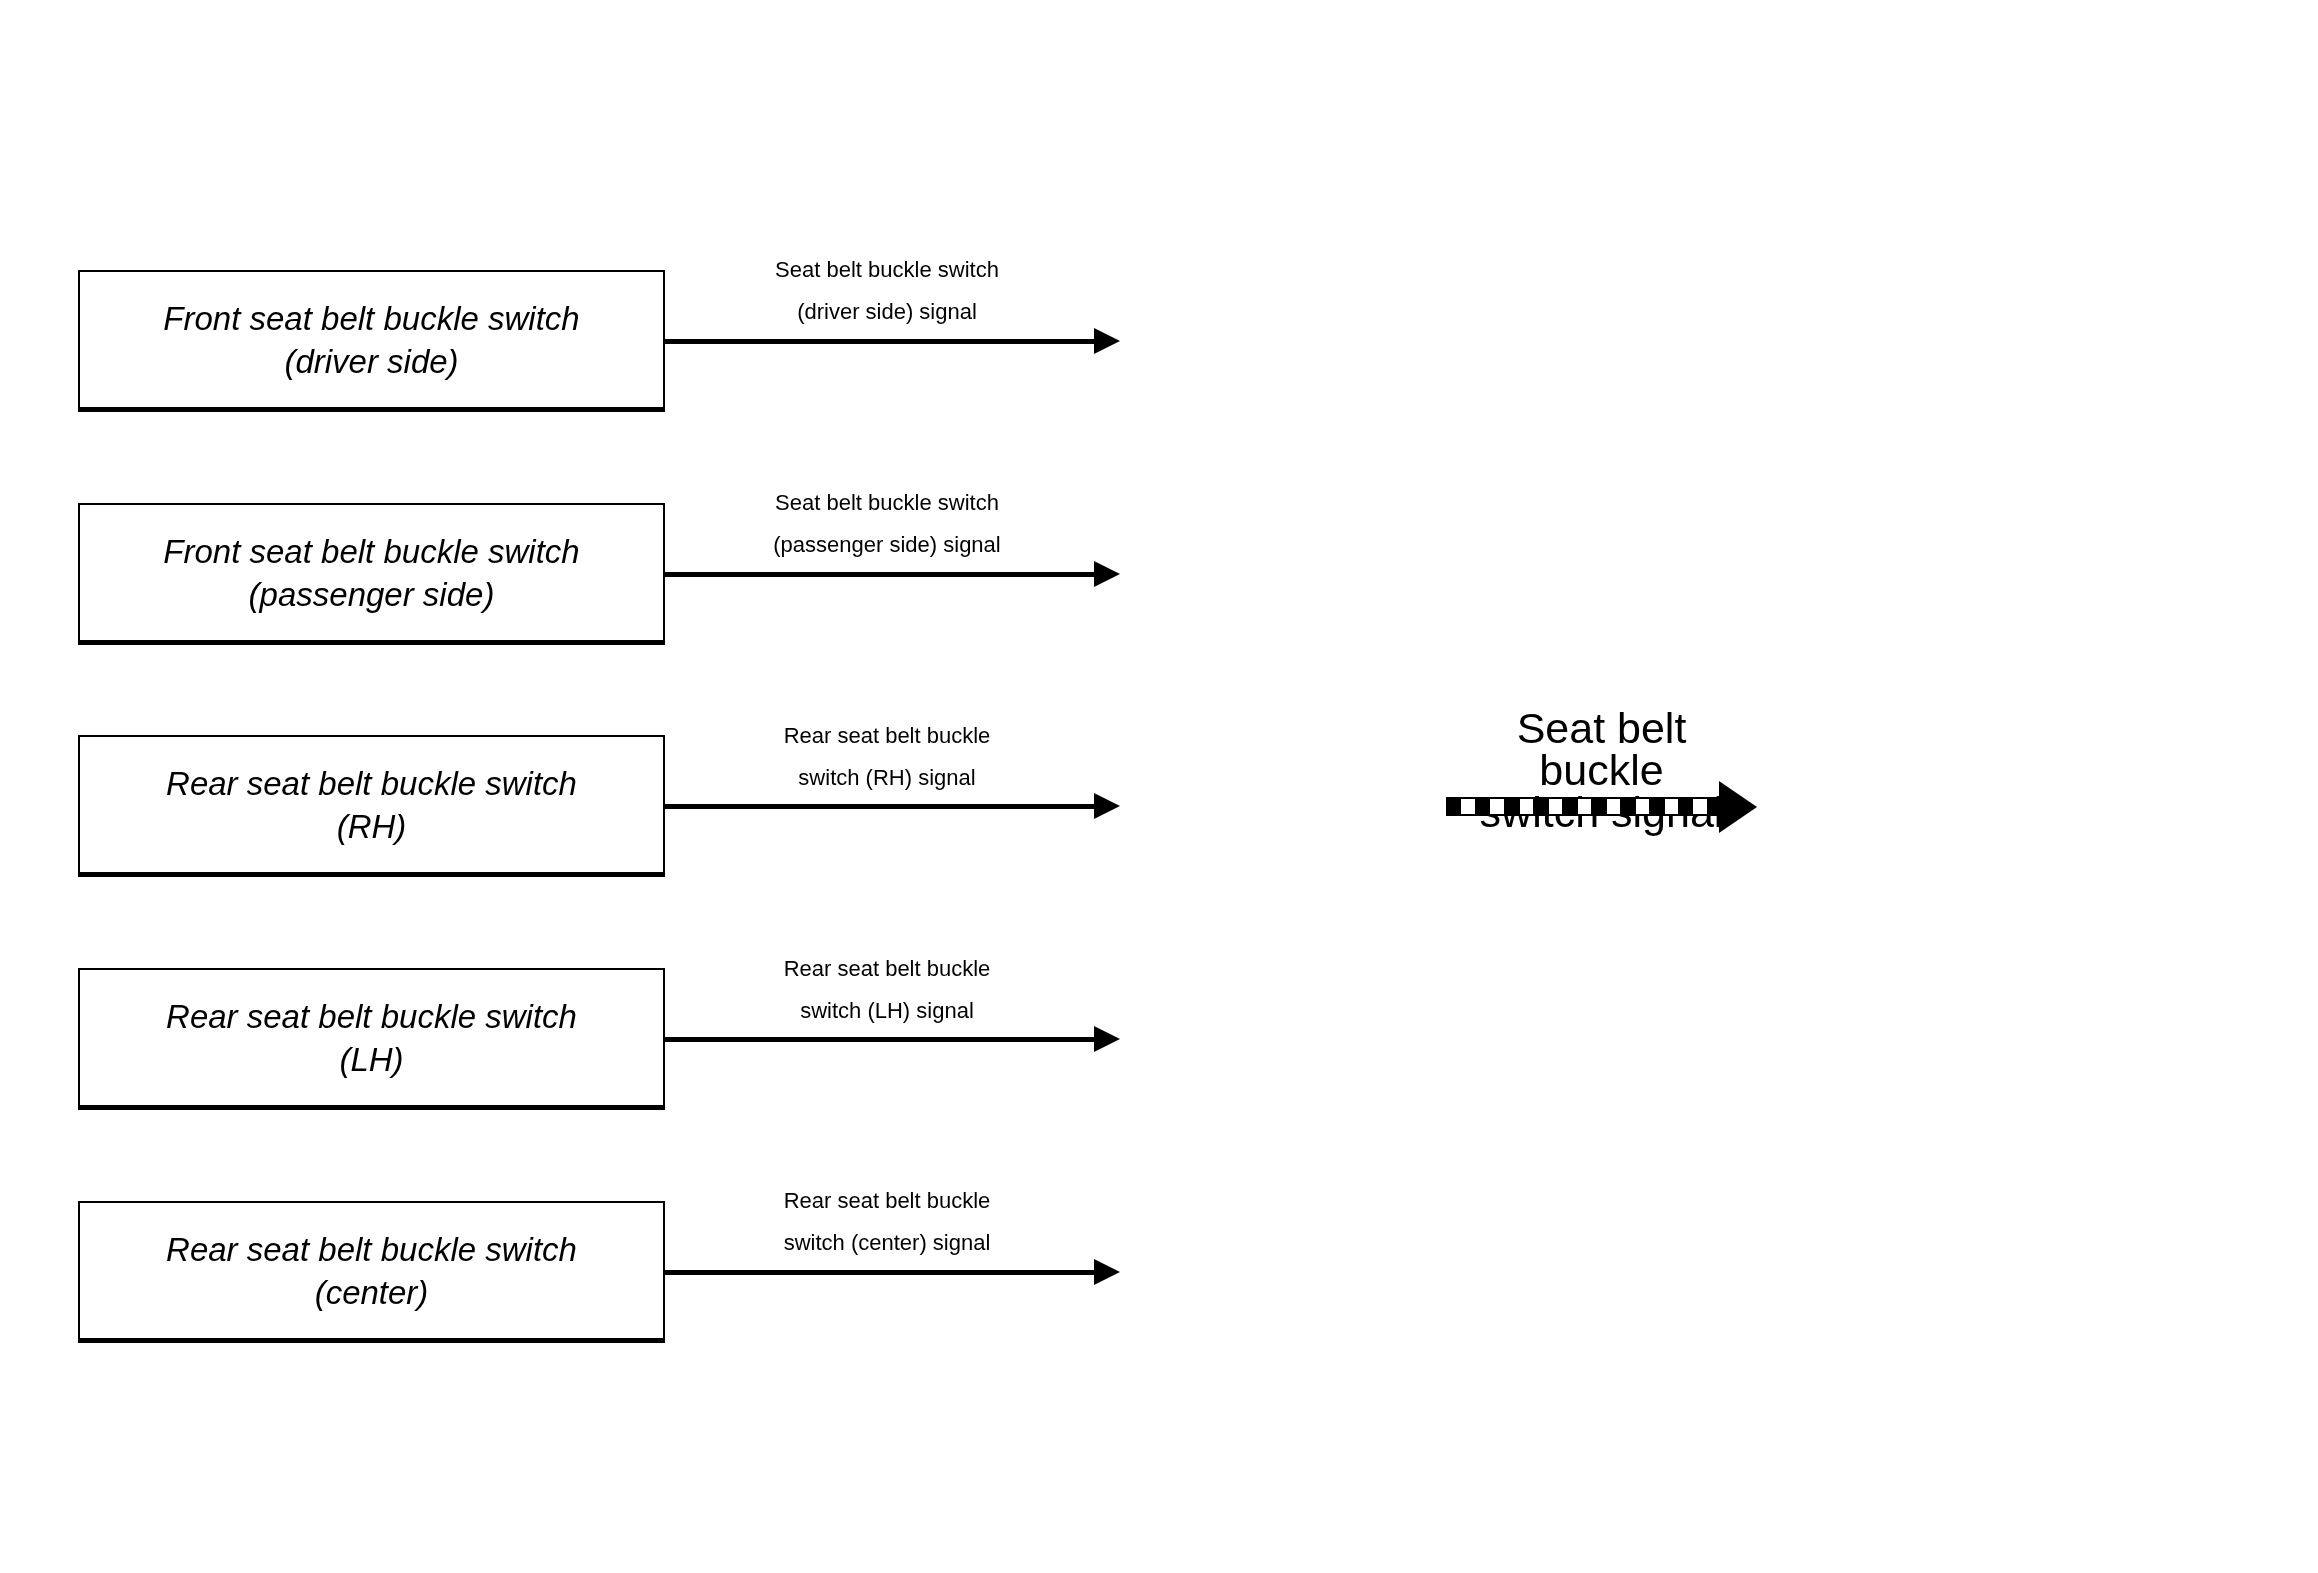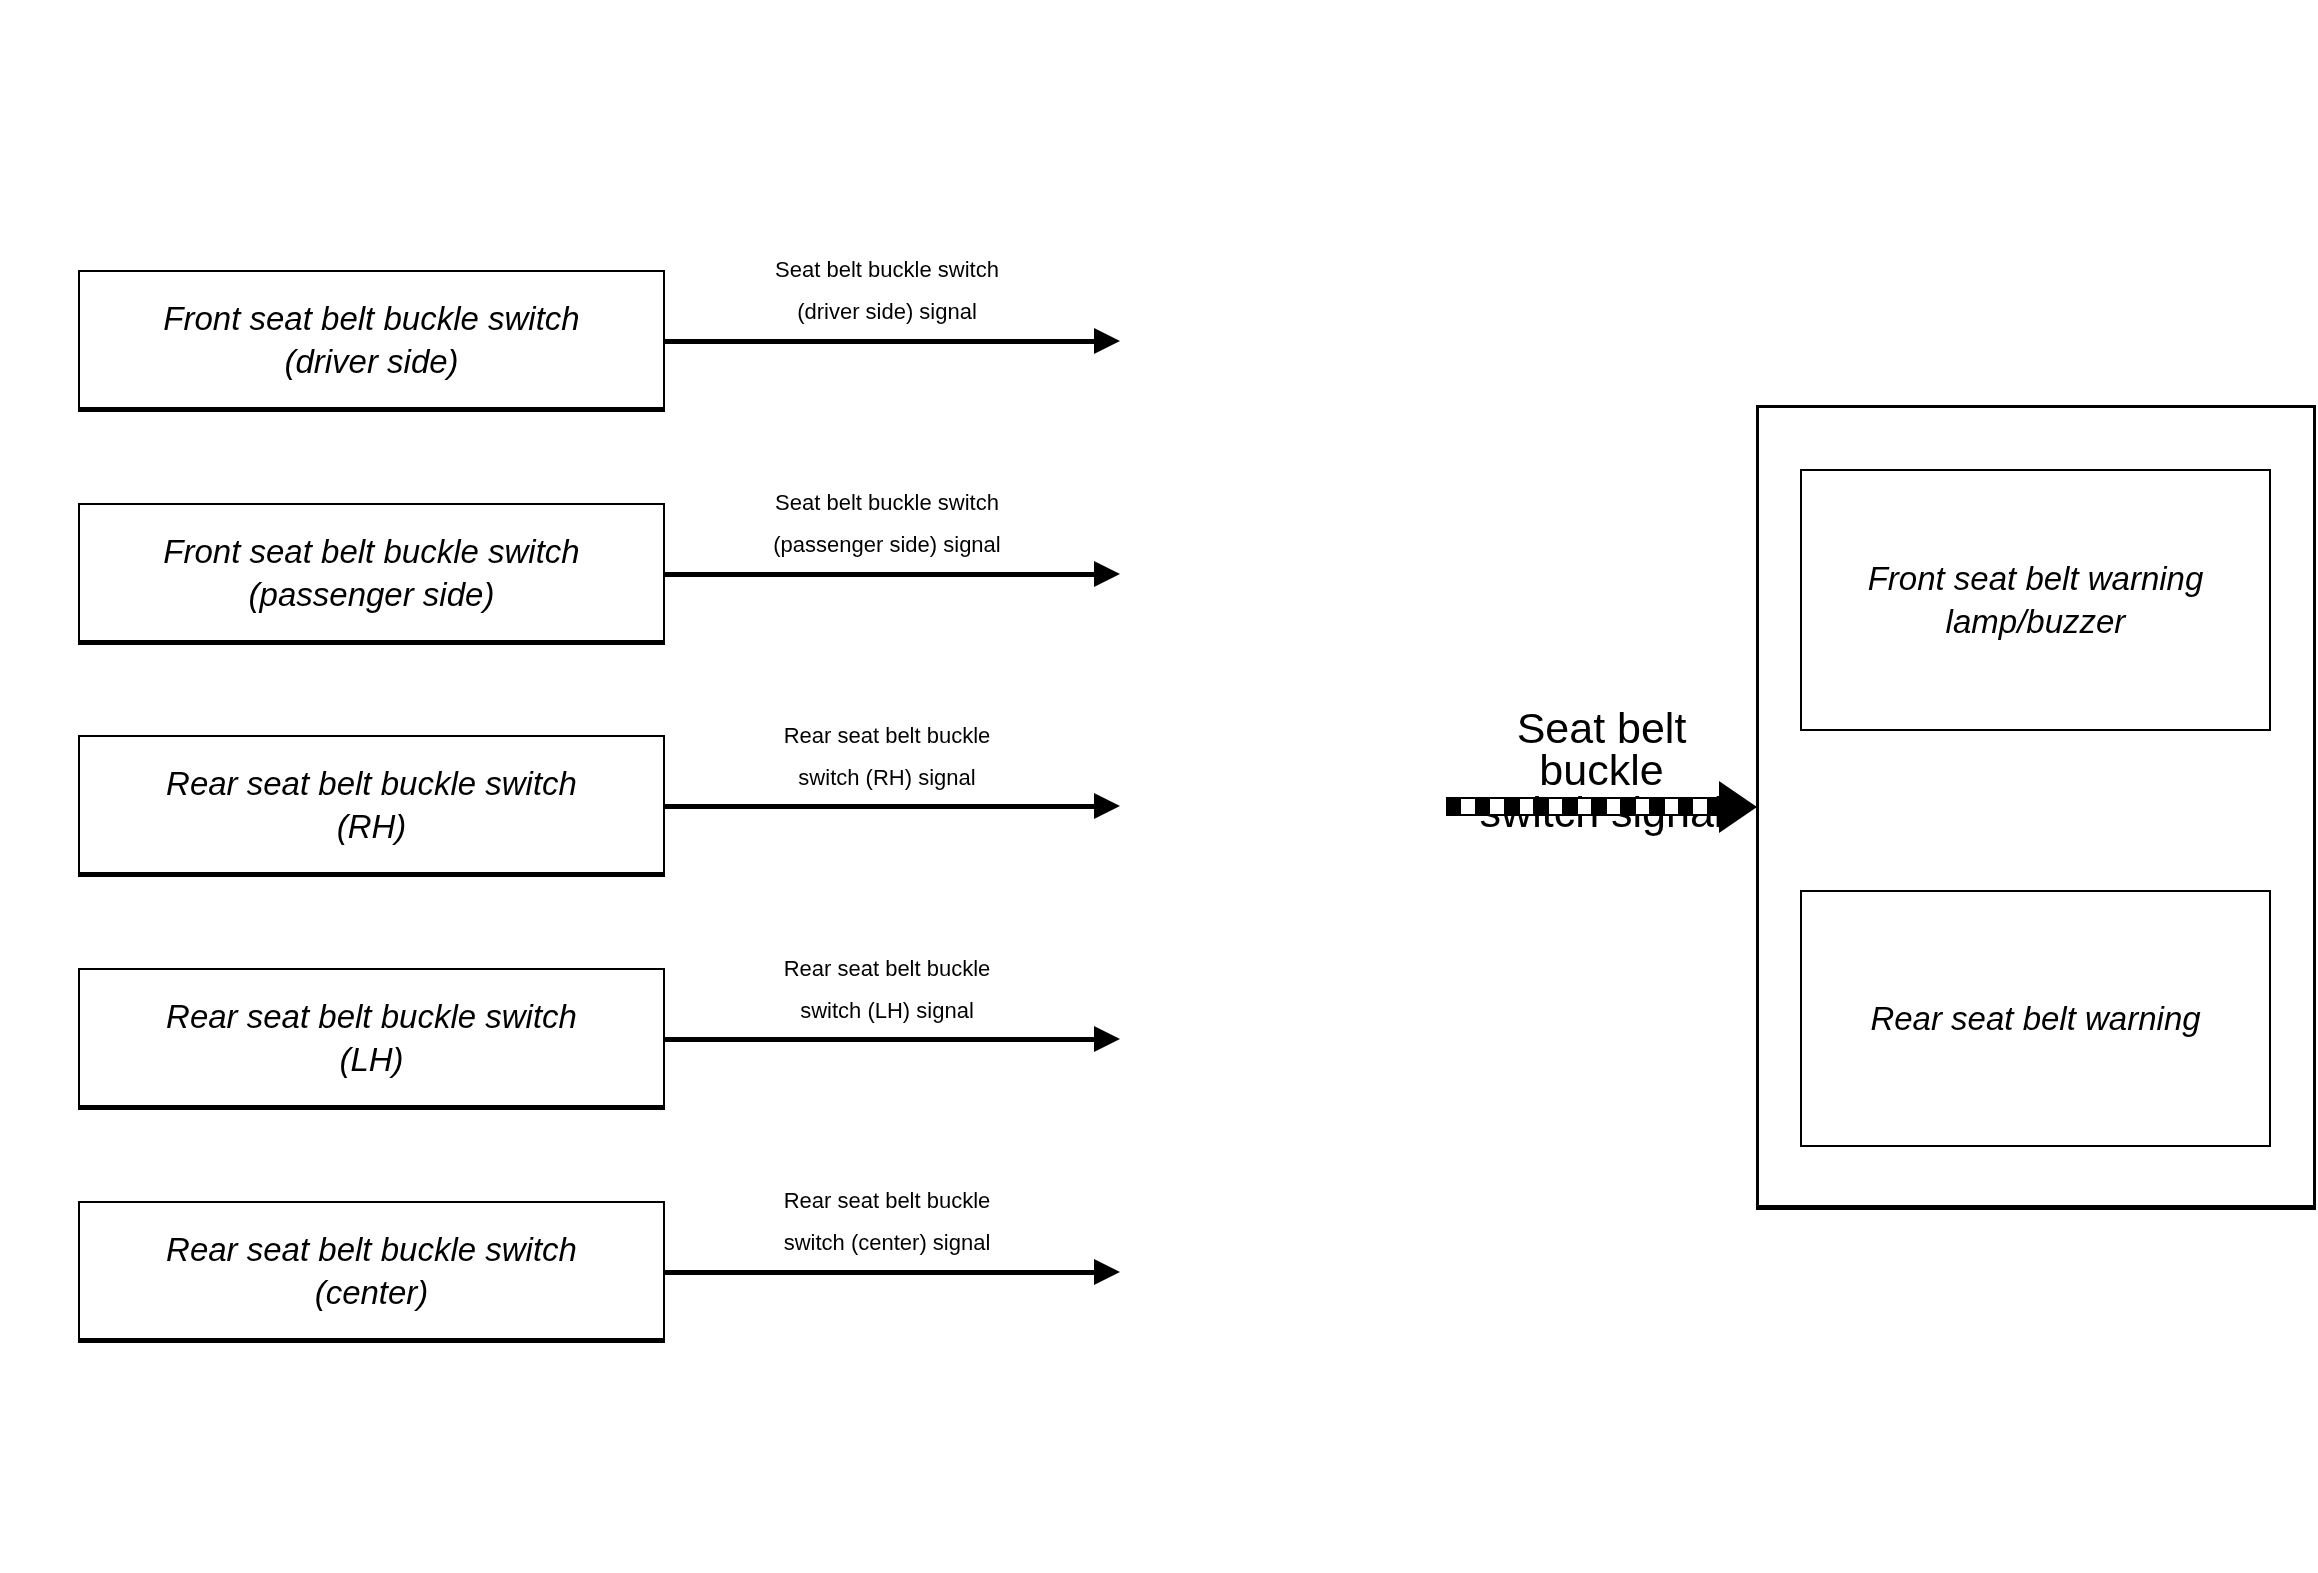--- a/index.html
+++ b/index.html
@@ -117,24 +117,15 @@
   </div>
 
 
   <div class="bus-label">Seat belt buckle
 switch signal</div>
   <div class="bus-arrow">
     <div class="bus-shaft"></div>
     <div class="bus-head"></div>
   </div>
 
-  <div class="box meter">
-    <div class="inner inner-1">
-      <div class="label">Front seat belt warning
-lamp/buzzer</div>
-    </div>
-    <div class="inner inner-2">
-      <div class="label">Rear seat belt warning</div>
-    </div>
-  </div>
 
 </div>
 
 
 </body></html>

